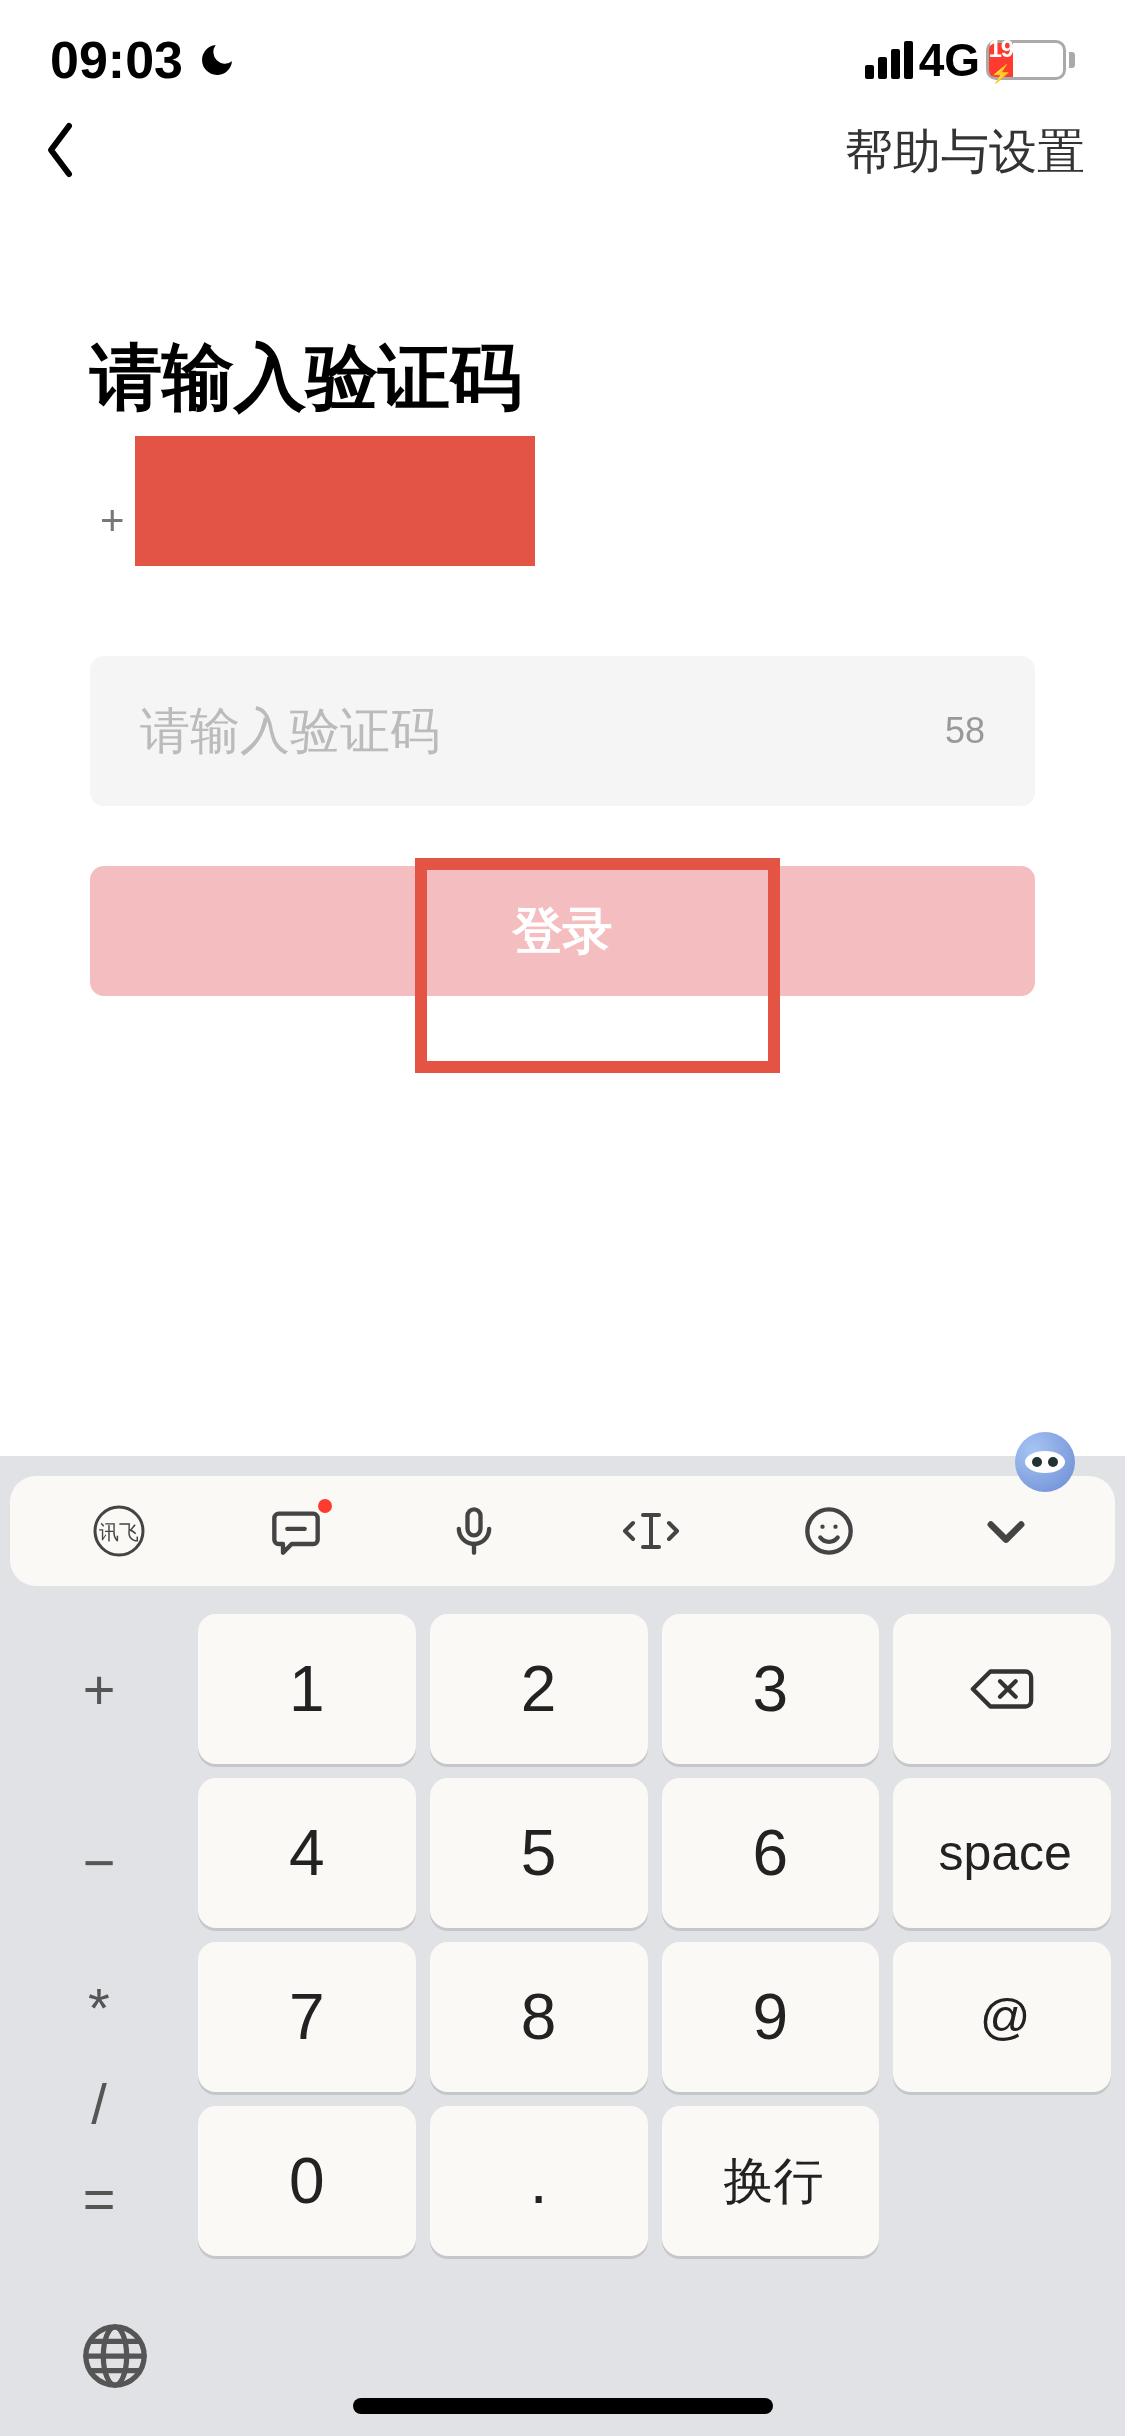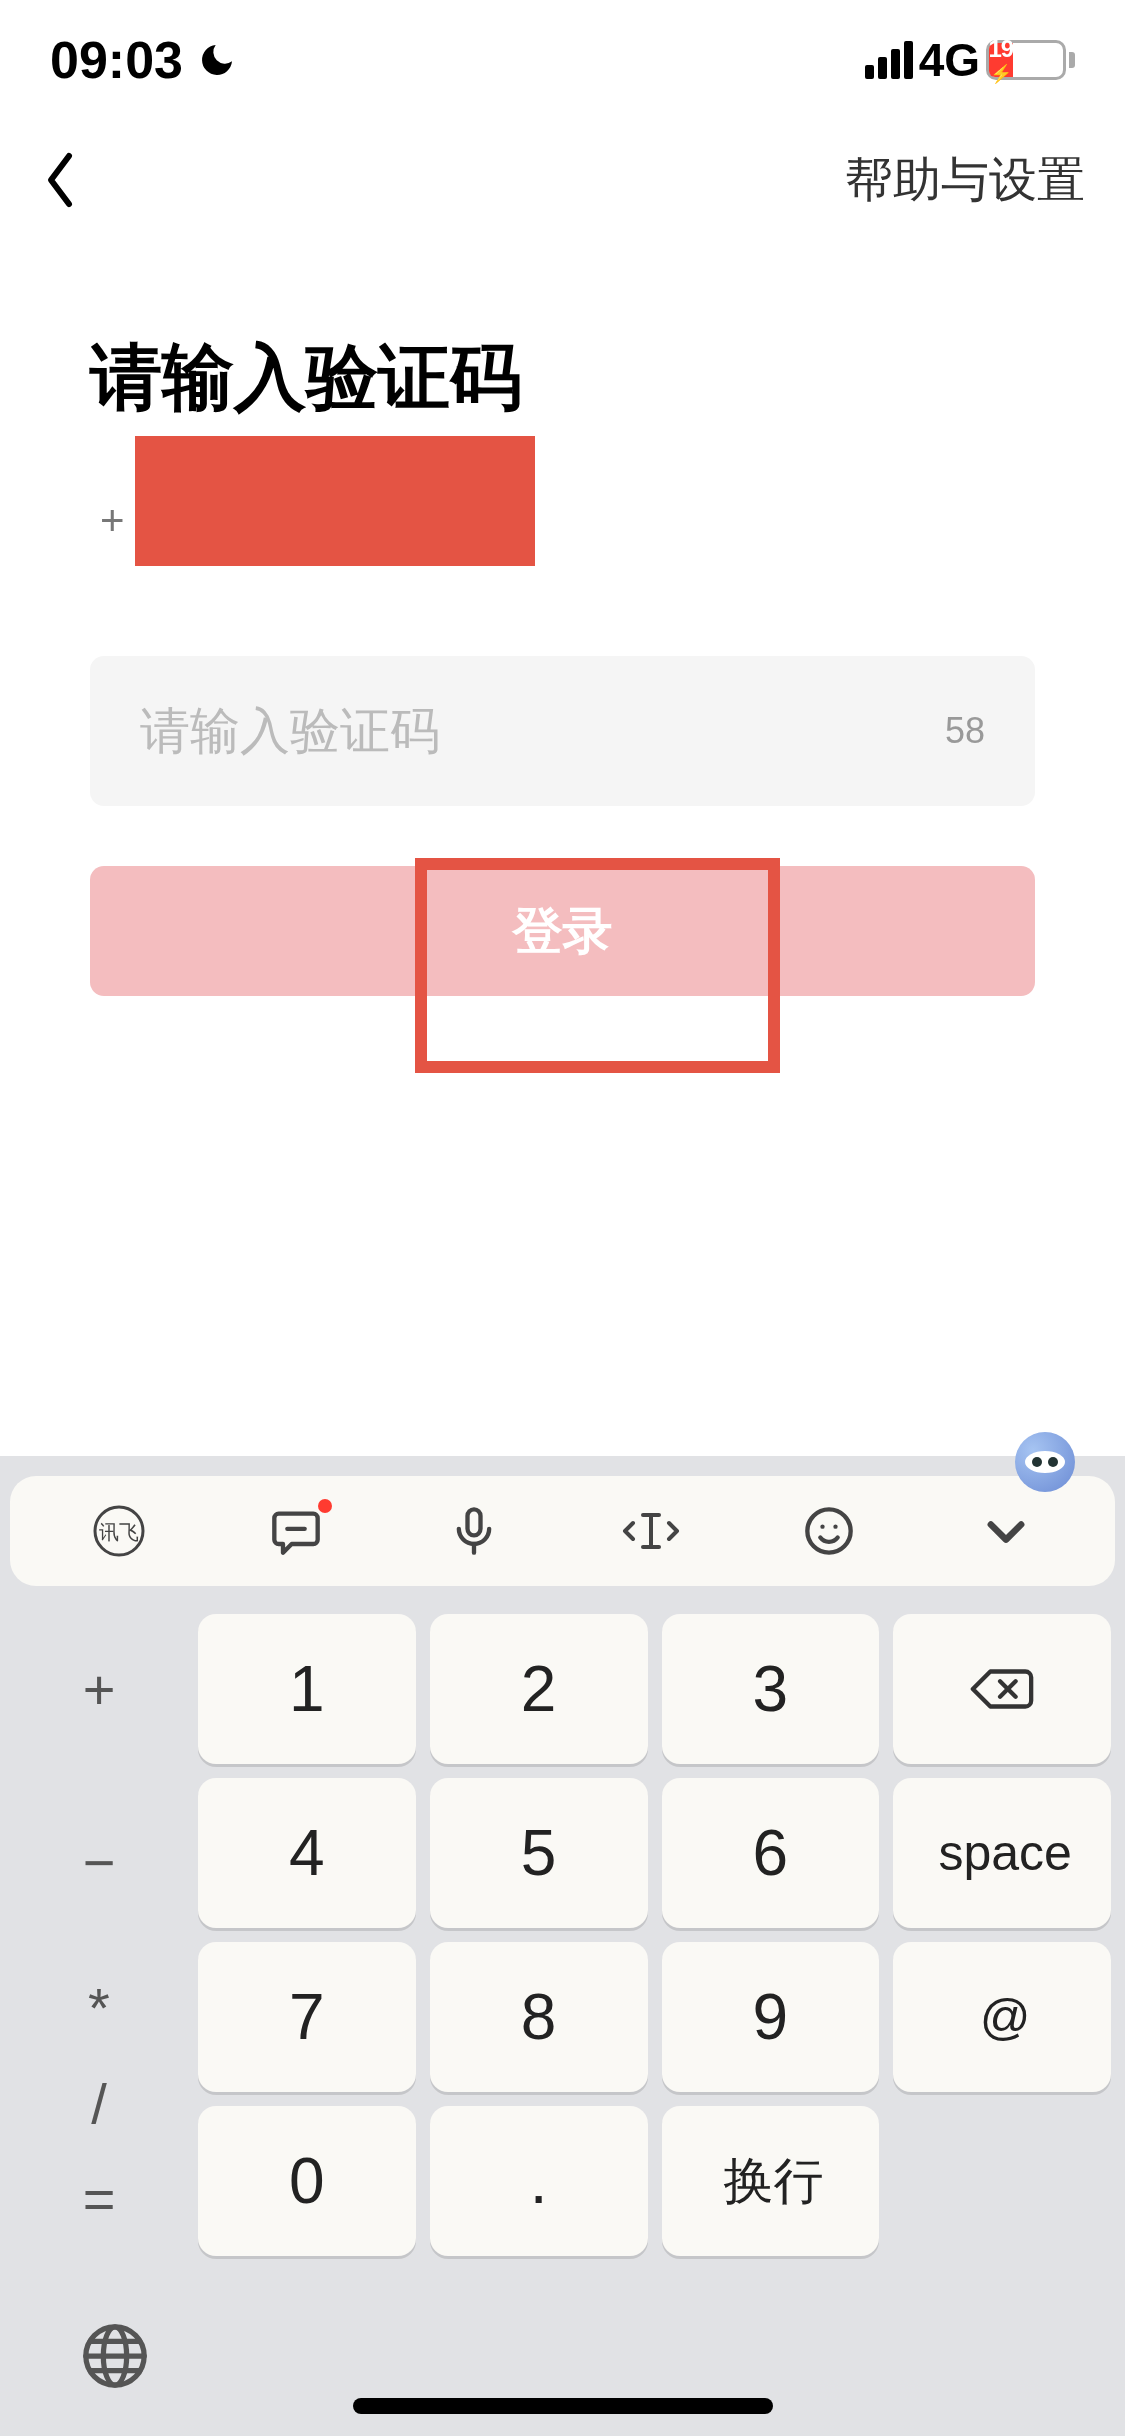--- a/index.html
+++ b/index.html
@@ -15,21 +15,21 @@
   .signal-bars span:nth-child(2){height:22px}
   .signal-bars span:nth-child(3){height:30px}
   .signal-bars span:nth-child(4){height:38px}
   .net-label { font-size: 46px; font-weight: 600; }
   .battery { display: flex; align-items: center; }
   .battery-body { width: 80px; height: 40px; border: 3px solid #aaa; border-radius: 10px; position: relative; display:flex; align-items:center; }
   .battery-fill { height: 100%; width: 32%; background: #ff3b30; border-radius: 6px 0 0 6px; display:flex; align-items:center; justify-content:center; color:#fff; font-size:24px; font-weight:700; letter-spacing:-1px;flex-direction:column;}
   .battery-cap { width: 6px; height: 16px; background:#aaa; border-radius:0 3px 3px 0; margin-left:3px;}
 
   
-  .nav-bar { height: 120px; display:flex; align-items:center; justify-content:space-between; padding: 0 40px 0 40px; }
+  .nav-bar { height: 120px; display:flex; align-items:flex-start; justify-content:space-between; padding: 0 40px 0 40px; }
   .back-chevron { width: 40px; height: 60px; }
   .nav-link { font-size: 48px; color:#333; }
 
   
   .content { padding: 90px 90px 0 90px; }
   .title { font-size: 72px; font-weight: 700; }
   .subtitle-row { margin-top: 30px; display:flex; align-items:center; font-size: 42px; color:#777; }
   .phone-mask { width: 400px; height: 130px; background:#e45444; margin-left: 10px; position:relative; top:-20px;}
   .input-box { margin-top: 70px; background:#f5f5f5; border-radius: 14px; height: 150px; display:flex; align-items:center; justify-content:space-between; padding: 0 50px; }
   .input-placeholder { color:#bbb; font-size: 50px; }

